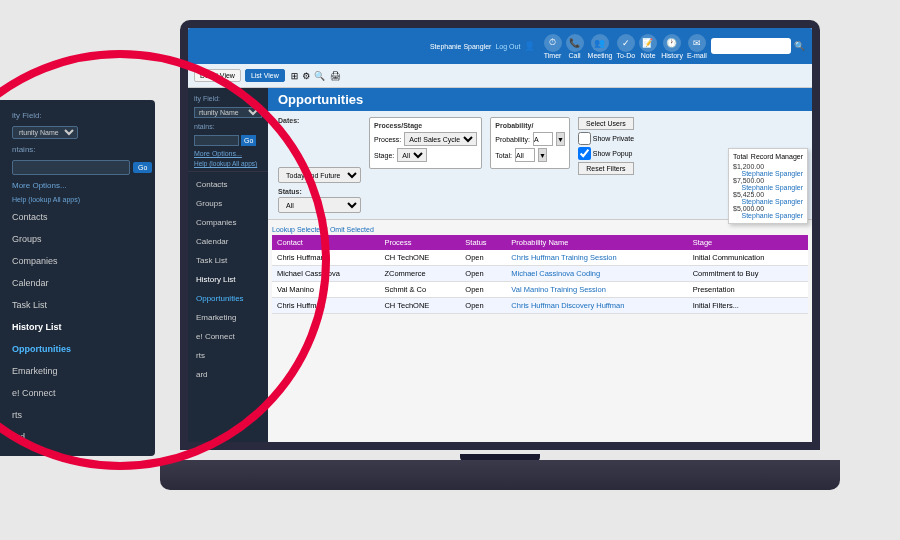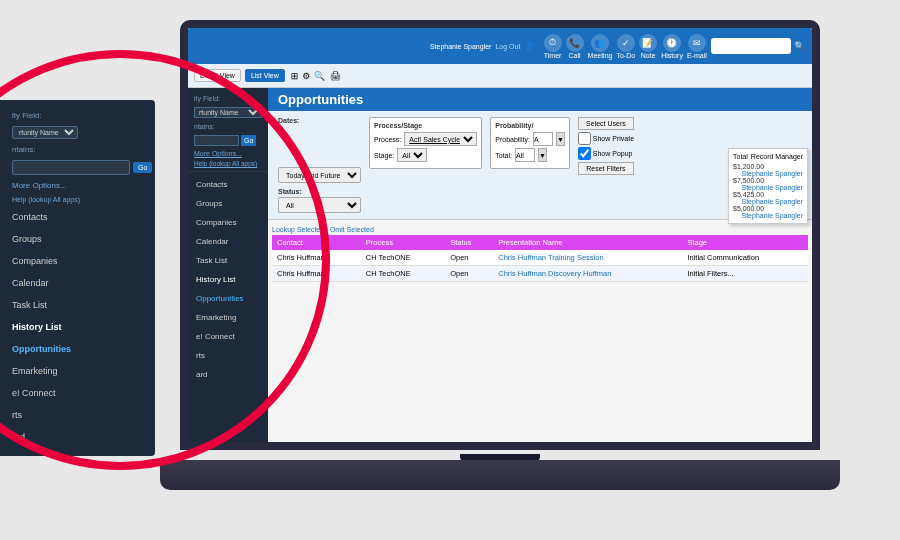--- a/index.html
+++ b/index.html
@@ -265,21 +265,21 @@
       padding: 2px 0;
     }
 
     .data-table {
       width: 100%;
       border-collapse: collapse;
       font-size: 7.5px;
     }
 
     .data-table th {
-      background: #d946ef;
+      background: #a21caf;
       color: white;
       padding: 3px 5px;
       text-align: left;
       font-weight: normal;
     }
 
     .data-table td {
       padding: 3px 5px;
       border-bottom: 1px solid #ddd;
       vertical-align: top;
@@ -530,21 +530,21 @@
               <label style="margin-top:3px;">Status:</label>
               <select style="font-size:7px;height:16px;border:1px solid #aaa;border-radius:2px;">
                 <option>All</option>
               </select>
             </div>
 
             <div class="filter-box">
               <div class="filter-box-title">Process/Stage</div>
               <div class="filter-row">
                 <span>Process:</span>
-                <select style="font-size:7px;height:14px;border:1px solid #aaa;text-decoration:underline;">
+                <select style="font-size:7px;height:14px;border:1px solid #aaa;">
                   <option>Act! Sales Cycle</option>
                 </select>
               </div>
               <div class="filter-row">
                 <span>Stage:</span>
                 <select style="font-size:7px;height:14px;border:1px solid #aaa;">
                   <option>All</option>
                 </select>
               </div>
             </div>
@@ -582,33 +582,47 @@
               <a href="#">Lookup Selected</a>
               <span> | </span>
               <a href="#">Omit Selected</a>
             </div>
             <table class="data-table">
               <thead>
                 <tr>
                   <th>Contact</th>
                   <th>Process</th>
                   <th>Status</th>
-                  <th>Presentation Name</th>
+                  <th>Probability Name</th>
                   <th>Stage</th>
                 </tr>
               </thead>
               <tbody>
                 <tr>
                   <td>Chris Huffman</td>
                   <td>CH TechONE</td>
                   <td>Open</td>
                   <td><a class="link-text">Chris Huffman Training Session</a></td>
                   <td>Initial Communication</td>
                 </tr>
                 <tr>
+                  <td>Michael Cassinova</td>
+                  <td>ZCommerce</td>
+                  <td>Open</td>
+                  <td><a class="link-text">Michael Cassinova Coding</a></td>
+                  <td>Commitment to Buy</td>
+                </tr>
+                <tr>
+                  <td>Val Manino</td>
+                  <td>Schmit &amp; Co</td>
+                  <td>Open</td>
+                  <td><a class="link-text">Val Manino Training Session</a></td>
+                  <td>Presentation</td>
+                </tr>
+                <tr>
                   <td>Chris Huffman</td>
                   <td>CH TechONE</td>
                   <td>Open</td>
                   <td><a class="link-text">Chris Huffman Discovery Huffman</a></td>
                   <td>Initial Filters...</td>
                 </tr>
               </tbody>
             </table>
           </div>
         </div>

